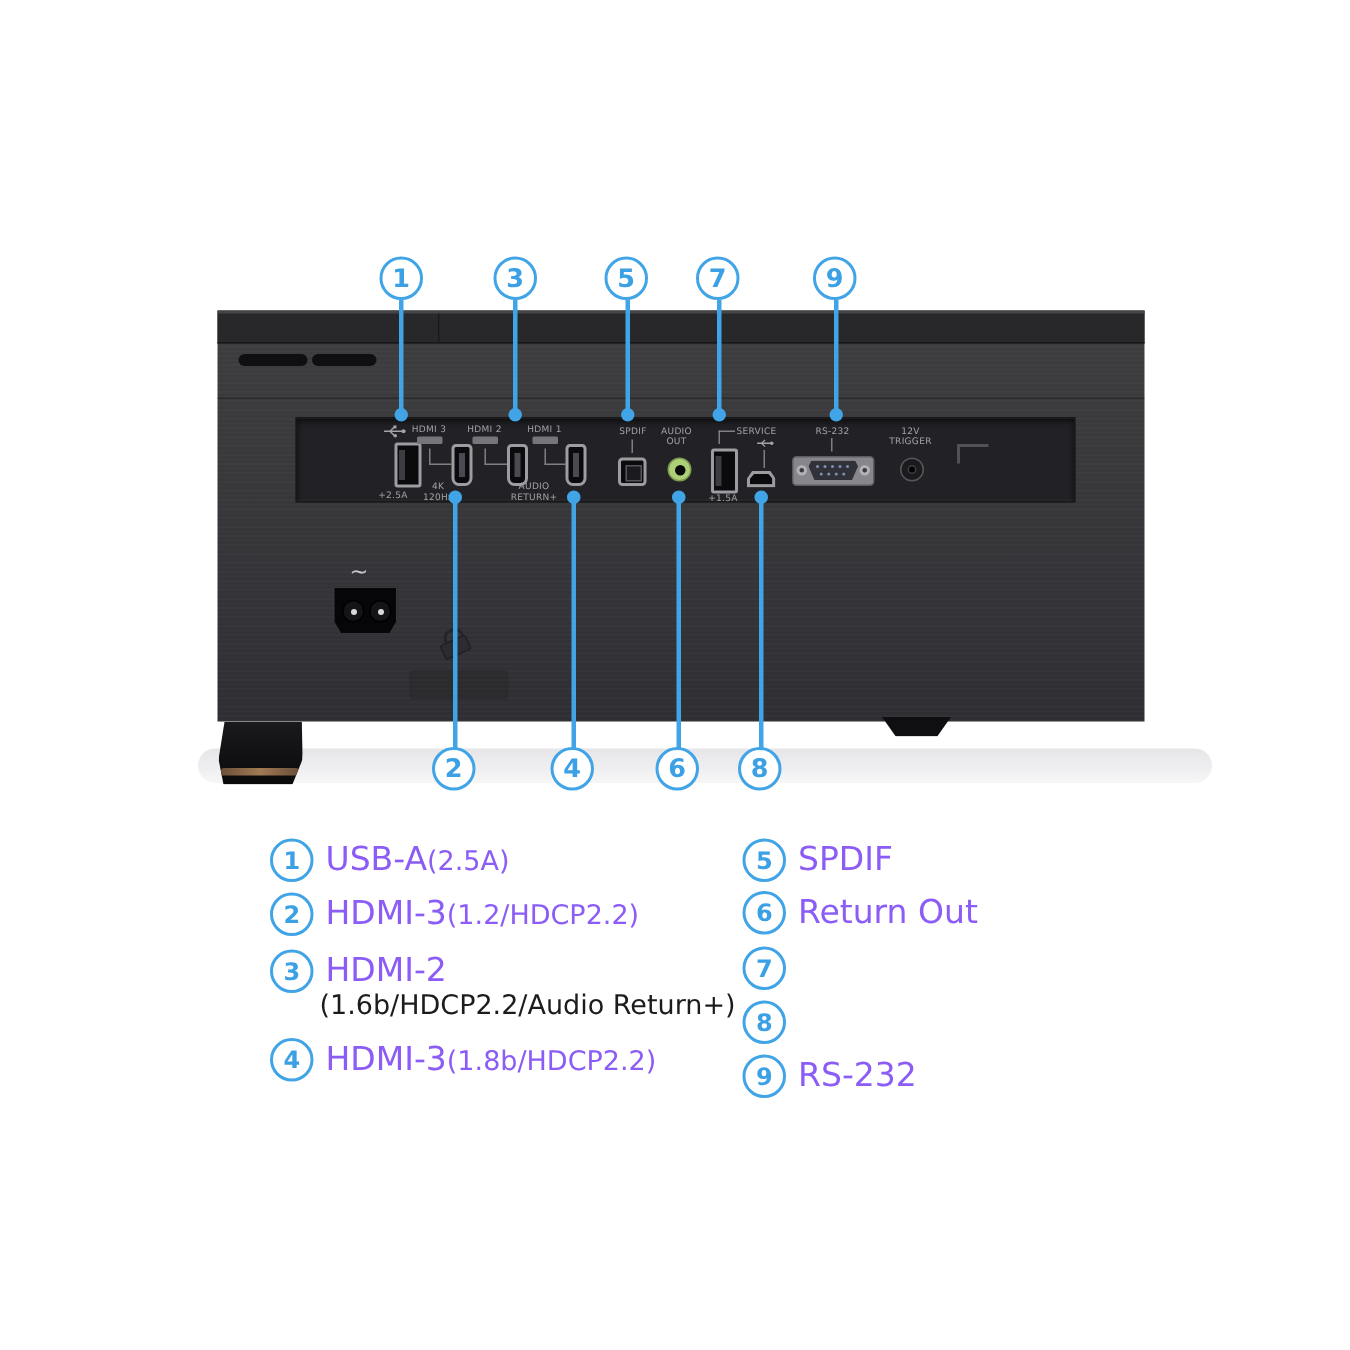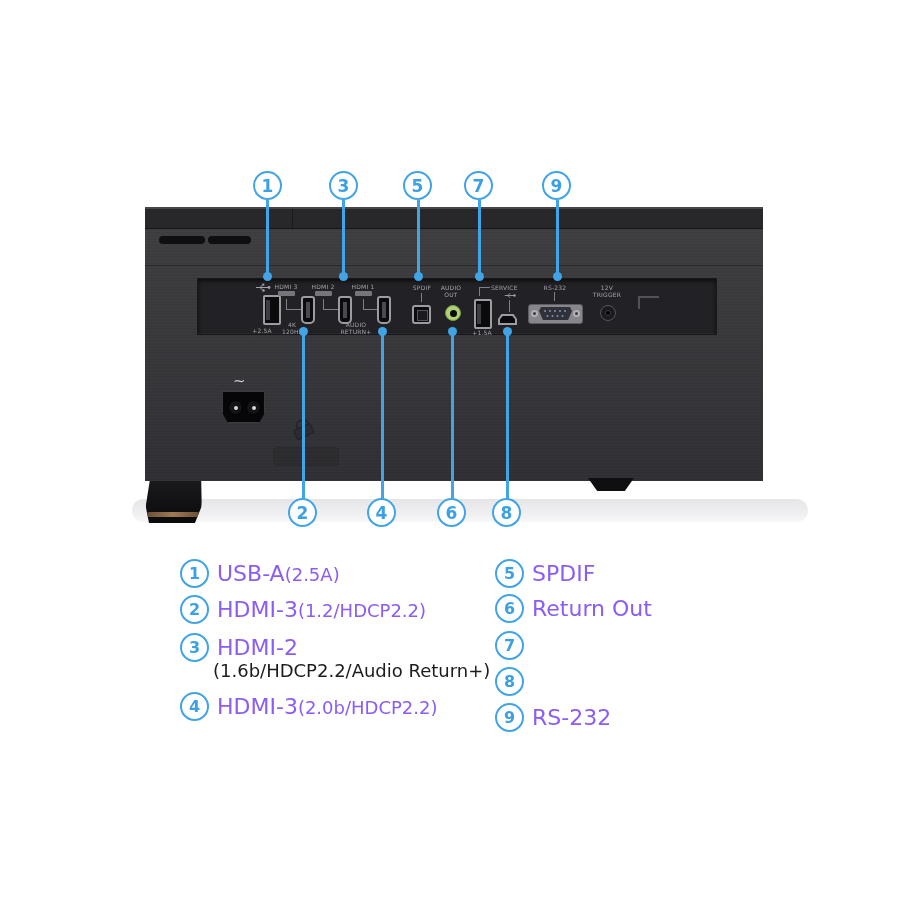--- a/index.html
+++ b/index.html
@@ -223,21 +223,21 @@
   <div class="leg-circle">2</div>
   <div class="leg-text"><span class="leg-name">HDMI-3</span><span class="leg-spec">(1.2/HDCP2.2)</span></div>
 </div>
 <div class="leg-row" style="left:180px;top:633px;">
   <div class="leg-circle">3</div>
   <div class="leg-text"><span class="leg-name">HDMI-2</span></div>
 </div>
 <div class="leg-line2" style="left:213px;top:660px;">(1.6b/HDCP2.2/Audio Return+)</div>
 <div class="leg-row" style="left:180px;top:692px;">
   <div class="leg-circle">4</div>
-  <div class="leg-text"><span class="leg-name">HDMI-3</span><span class="leg-spec">(2.0b/HDCP2.2)</span></div>
+  <div class="leg-text"><span class="leg-name">HDMI-3</span><span class="leg-spec">(1.8b/HDCP2.2)</span></div>
 </div>
 
 <div class="leg-row" style="left:495px;top:559px;">
   <div class="leg-circle">5</div>
   <div class="leg-text"><span class="leg-name">SPDIF</span><span class="leg-spec"></span></div>
 </div>
 <div class="leg-row" style="left:495px;top:594px;">
   <div class="leg-circle">6</div>
   <div class="leg-text"><span class="leg-name">Return Out</span><span class="leg-spec"></span></div>
 </div>

